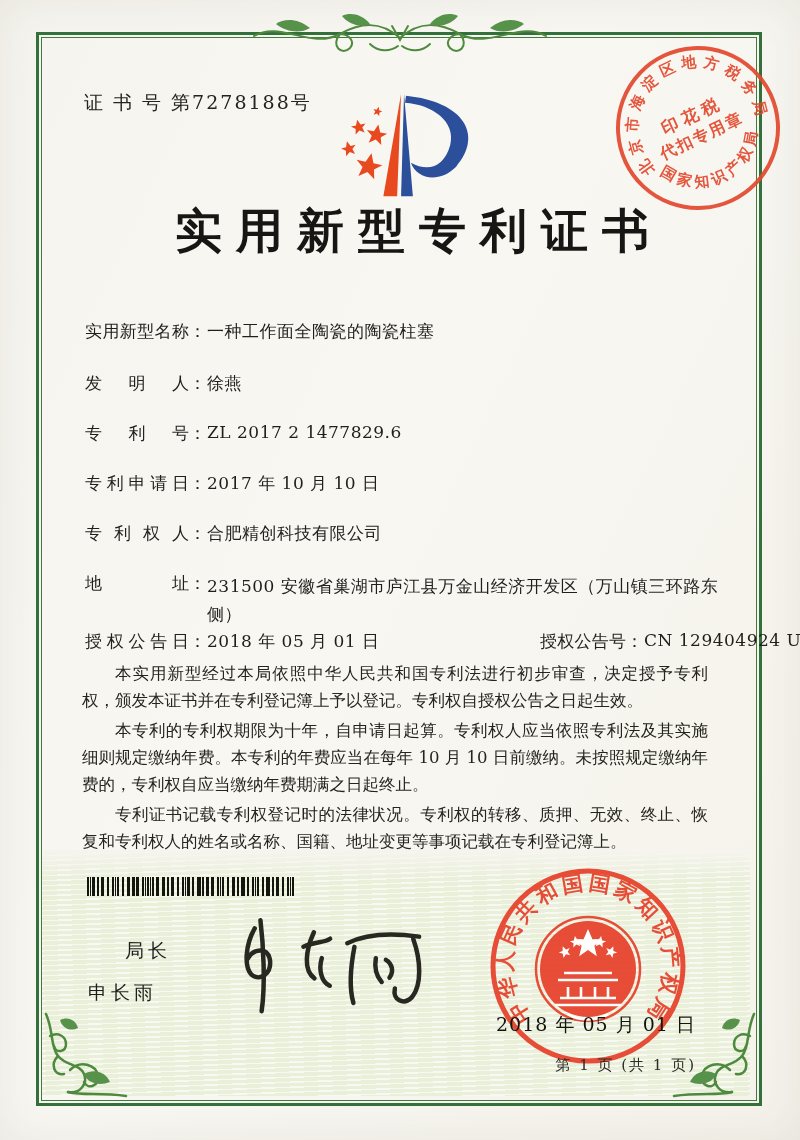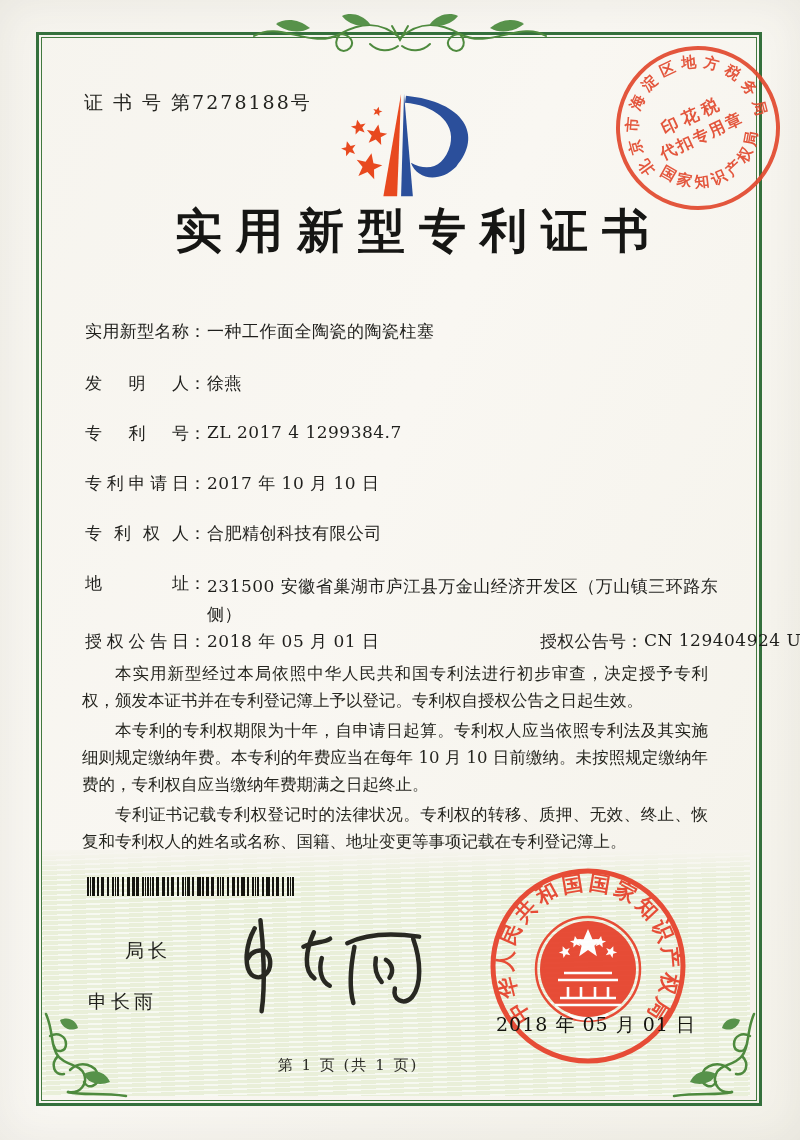--- a/index.html
+++ b/index.html
@@ -43,26 +43,26 @@
   .paras{position:absolute;left:82px;top:660px;width:642px;font-size:16.5px;line-height:27px;color:#25251f;text-align:justify;}
   .paras p{margin:0 16px 3px 0;text-indent:33px;}
   .barcode{
     position:absolute;left:87px;top:877px;width:210px;height:19px;
     background-image:
       repeating-linear-gradient(90deg,#15150f 0 2px,rgba(0,0,0,0) 2px 5px),
       repeating-linear-gradient(90deg,#15150f 0 1px,rgba(0,0,0,0) 1px 7px),
       repeating-linear-gradient(90deg,rgba(0,0,0,0) 0 3px,#15150f 3px 4px,rgba(0,0,0,0) 4px 11px);
   }
   .director-title{position:absolute;left:90px;top:938px;font-size:19px;letter-spacing:4px;color:#1d1d19;margin-left:35px;}
-  .director-name{position:absolute;left:88px;top:980px;font-size:19px;letter-spacing:4px;color:#1d1d19;margin-top:9px;}
+  .director-name{position:absolute;left:88px;top:980px;font-size:19px;letter-spacing:4px;color:#1d1d19;}
   .signature{position:absolute;left:218px;top:912px;width:210px;height:104px;transform:rotate(-2deg);}
   .seal{position:absolute;left:488px;top:866px;width:200px;height:200px;opacity:.93;}
   .seal-date{position:absolute;left:496px;top:1012px;width:200px;font-size:19px;letter-spacing:1px;color:#14140f;}
   .stamp{position:absolute;left:608px;top:38px;width:180px;height:180px;transform:rotate(-25deg);opacity:.92;}
-  .footer{position:absolute;left:0;top:1056px;width:696px;text-align:center;font-size:15px;color:#2c2c26;letter-spacing:2px;}
+  .footer{position:absolute;left:0;top:1056px;width:696px;text-align:right;font-size:15px;color:#2c2c26;letter-spacing:2px;}
   .orn-top{position:absolute;left:250px;top:10px;width:300px;height:52px;}
   .orn-bl{position:absolute;left:40px;top:1012px;width:90px;height:90px;}
   .orn-br{position:absolute;left:670px;top:1012px;width:90px;height:90px;transform:scaleX(-1);}
   svg{display:block;}
 </style>
 </head>
 <body>
 
 <div class="page">
 
@@ -144,21 +144,21 @@
 
   <div class="title">实用新型专利证书</div>
 
   <div class="field" style="top:320px">
     <span class="flabel">实用新型名称</span><span class="fcolon">：</span><span class="fvalue">一种工作面全陶瓷的陶瓷柱塞</span>
   </div>
   <div class="field" style="top:372px">
     <span class="flabel">发明人</span><span class="fcolon">：</span><span class="fvalue">徐燕</span>
   </div>
   <div class="field" style="top:422px">
-    <span class="flabel">专利号</span><span class="fcolon">：</span><span class="fvalue">ZL 2017 4 1299384.7</span>
+    <span class="flabel">专利号</span><span class="fcolon">：</span><span class="fvalue">ZL 2017 2 1477829.6</span>
   </div>
   <div class="field" style="top:472px">
     <span class="flabel">专利申请日</span><span class="fcolon">：</span><span class="fvalue">2017 年 10 月 10 日</span>
   </div>
   <div class="field" style="top:522px">
     <span class="flabel">专利权人</span><span class="fcolon">：</span><span class="fvalue">合肥精创科技有限公司</span>
   </div>
   <div class="field" style="top:572px">
     <span class="flabel">地址</span><span class="fcolon">：</span><span class="fvalue wrap">231500 安徽省巢湖市庐江县万金山经济开发区（万山镇三环路东侧）</span>
   </div>

